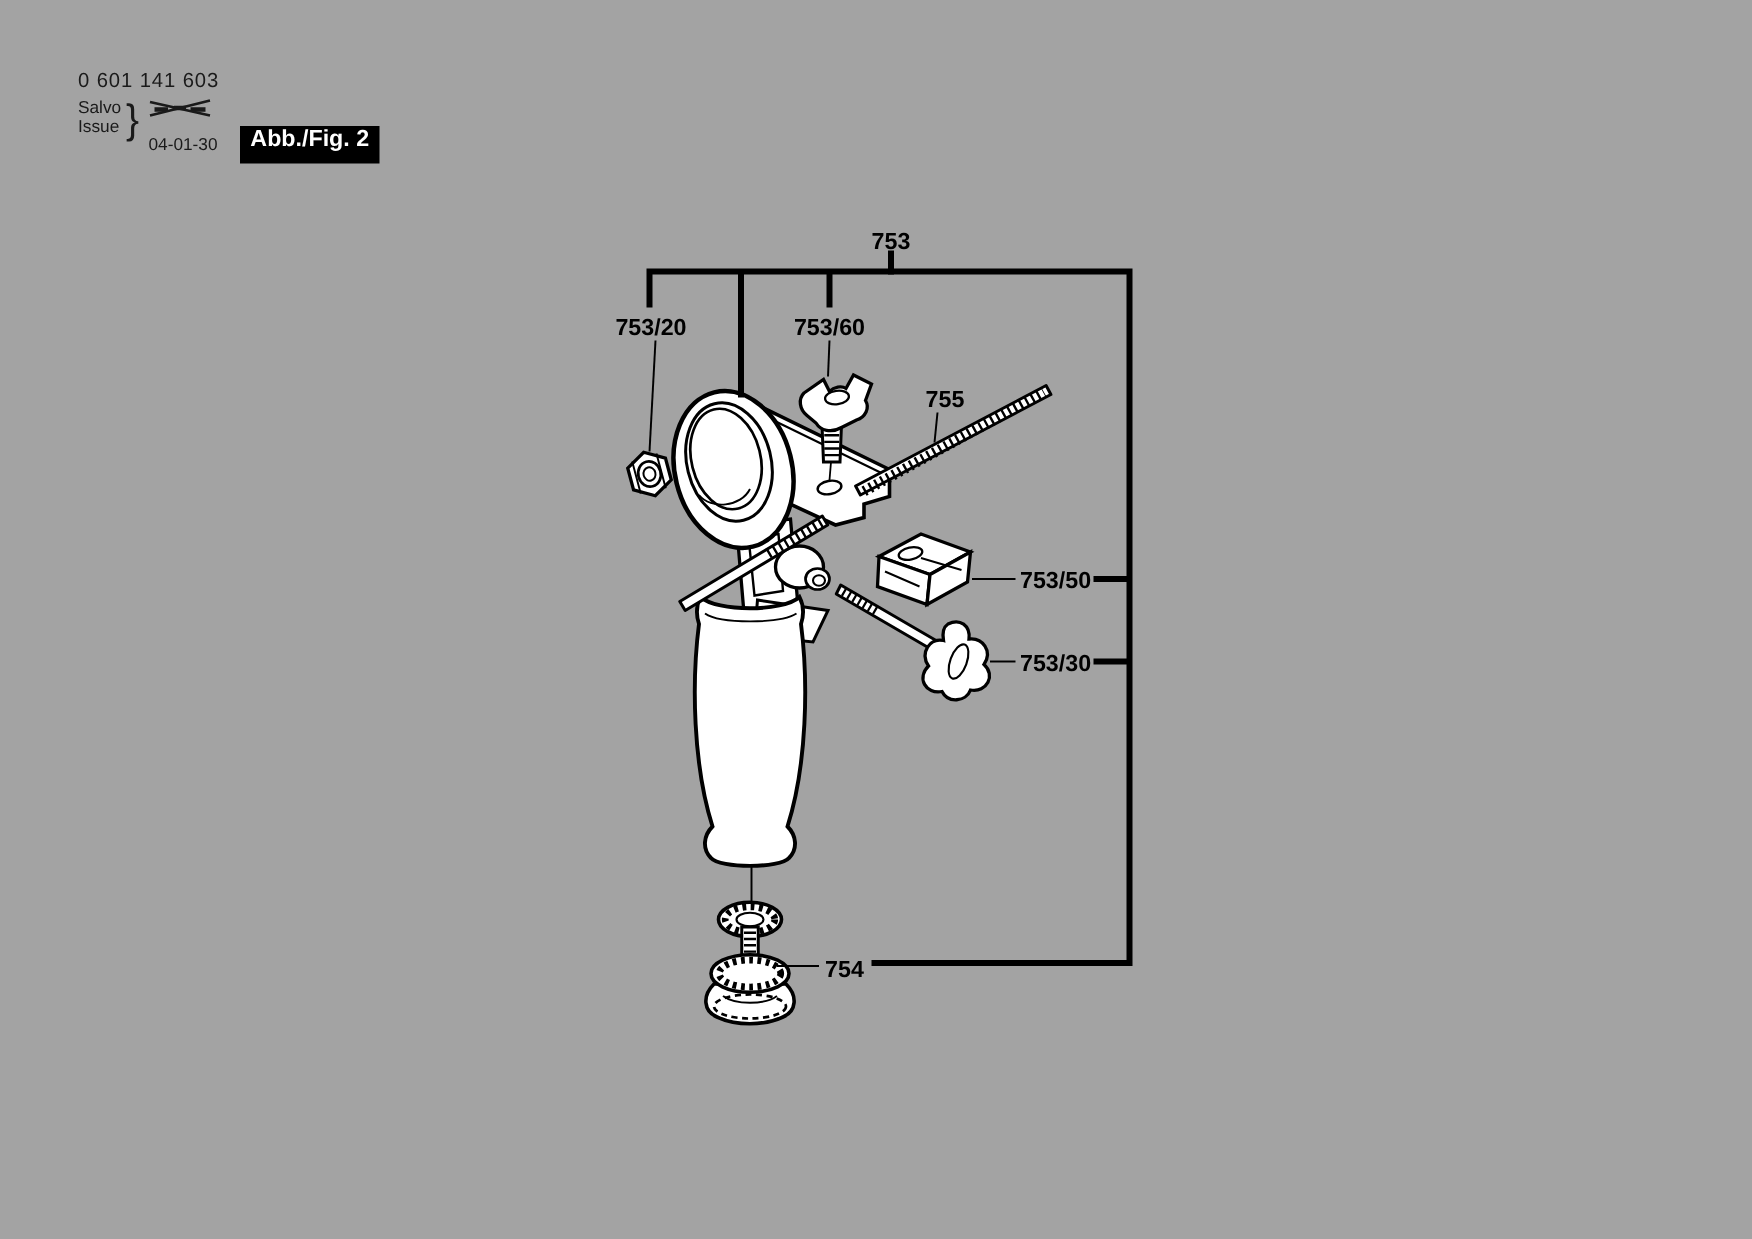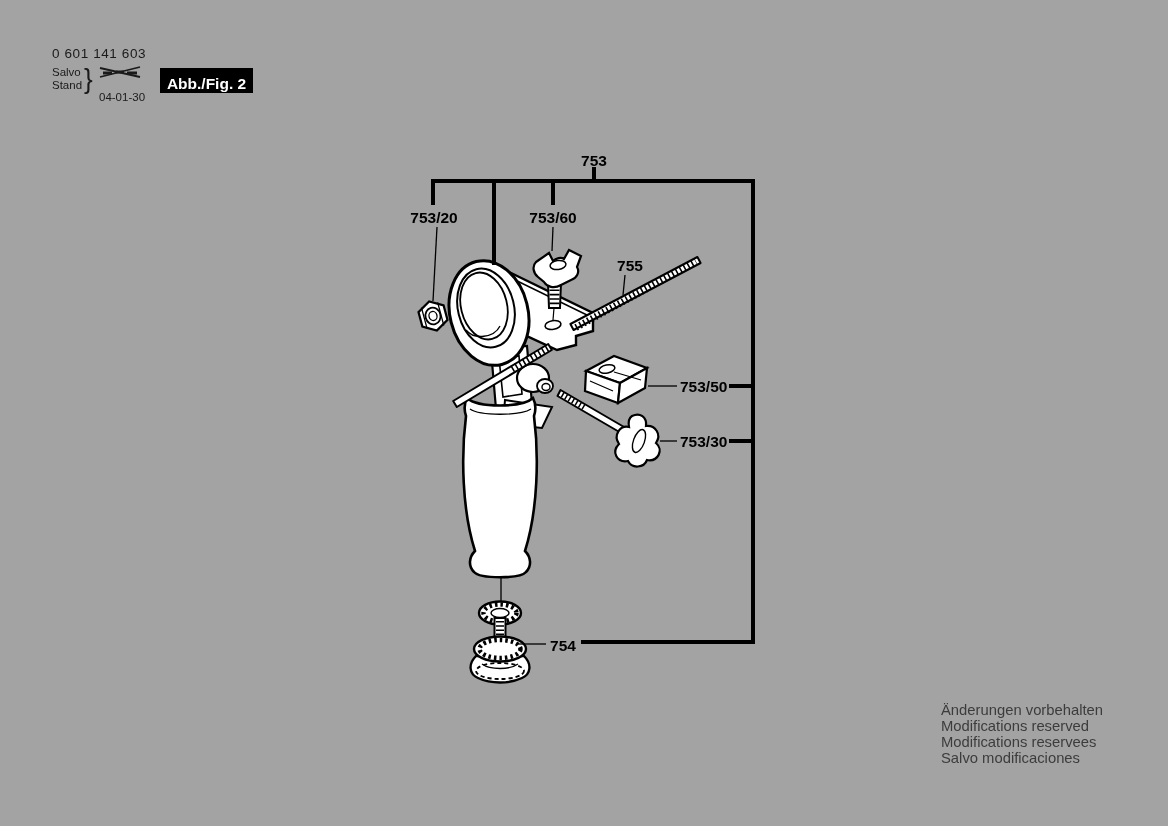--- a/index.html
+++ b/index.html
@@ -11,22 +11,22 @@
     color:#000;
     overflow:hidden;
   }
   .abs{position:absolute;}
   .order-number{left:52px;top:46px;font-size:13.5px;letter-spacing:.6px;color:#1a1a1a;}
   .stand-issue{left:52px;top:66px;font-size:11.5px;line-height:13px;color:#1a1a1a;}
   .brace{left:84px;top:64px;font-size:26px;color:#1a1a1a;transform:scaleY(1.05);}
   .strikeout{left:99px;top:65px;}
   .issue-date{left:99px;top:81px;font-size:11.5px;color:#1a1a1a;margin-top:10px;}
   .figbox{
-    left:160px;top:68px;width:93px;height:25px;
-    display:flex;align-items:flex-end;justify-content:center;
+    left:160px;top:84px;width:93px;height:25px;
+    display:flex;align-items:flex-start;justify-content:center;
     font-size:15.5px;font-weight:bold;
   }
   .footer{
     left:941px;top:702px;
     font-size:14.8px;line-height:16px;
   }
   svg text{
     font-family:"Liberation Sans", sans-serif;
     font-weight:bold;
     font-size:15.5px;
@@ -35,21 +35,21 @@
 </style>
 </head>
 <body>
 
 <div class="page">
 
   <div class="abs order-number">0 601 141 603</div>
 
   <div class="abs stand-issue">
     <div>Salvo</div>
-    <div>Stand</div>
+    <div>Issue</div>
   </div>
   <div class="abs brace">}</div>
 
   <svg class="abs strikeout" width="44" height="16" viewBox="0 0 44 16">
     <g stroke="#1a1a1a" fill="none">
       <path d="M4,8 h9 M17,7 h8 M28,8 h10" stroke-width="3"></path>
       <path d="M1,12 L41,2 M1,3 L41,12" stroke-width="1.8"></path>
     </g>
   </svg>
 
@@ -177,20 +177,14 @@
 
     <text x="594" y="166" text-anchor="middle">753</text>
     <text x="434" y="223" text-anchor="middle">753/20</text>
     <text x="553" y="223" text-anchor="middle">753/60</text>
     <text x="630" y="271" text-anchor="middle">755</text>
     <text x="680" y="392" text-anchor="start">753/50</text>
     <text x="680" y="447" text-anchor="start">753/30</text>
     <text x="563" y="651" text-anchor="middle">754</text>
   </svg>
 
-  <div class="abs footer" style="color:#3c3c3c;">
-    <div>Änderungen vorbehalten</div>
-    <div>Modifications reserved</div>
-    <div>Modifications reservees</div>
-    <div>Salvo modificaciones</div>
-  </div>
 
 </div>
 
 </body></html>

